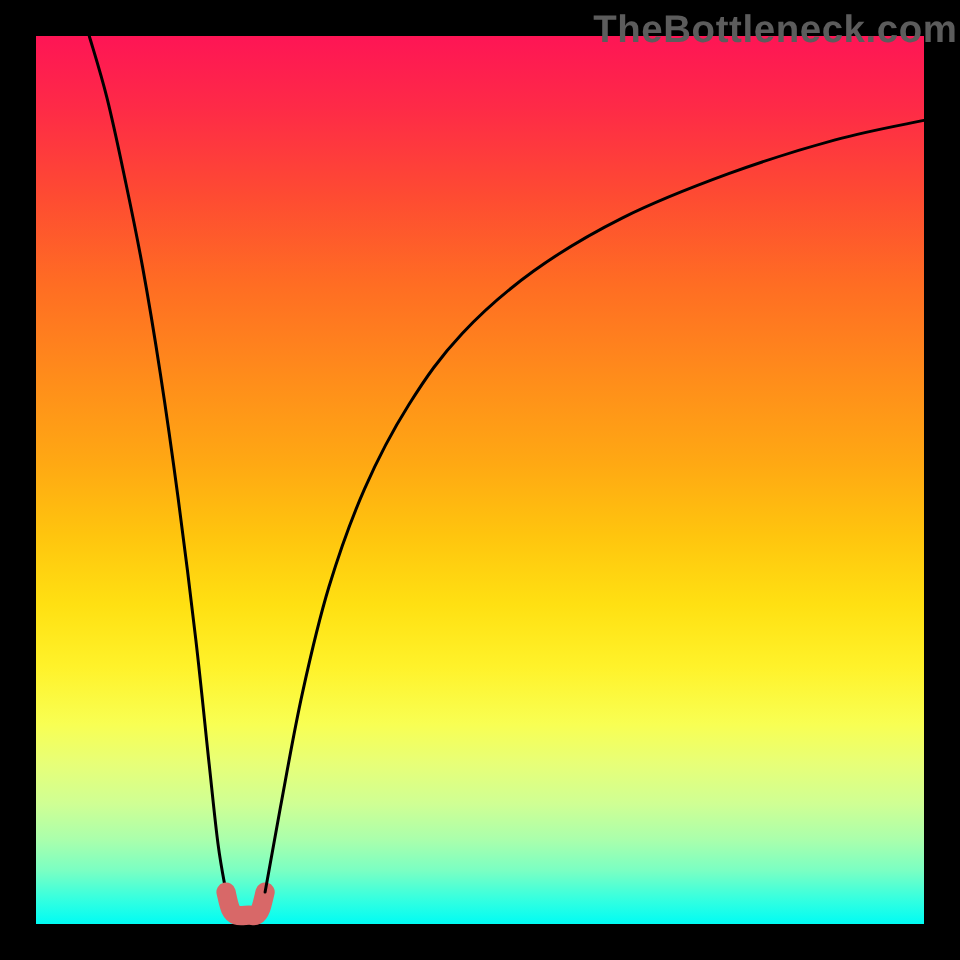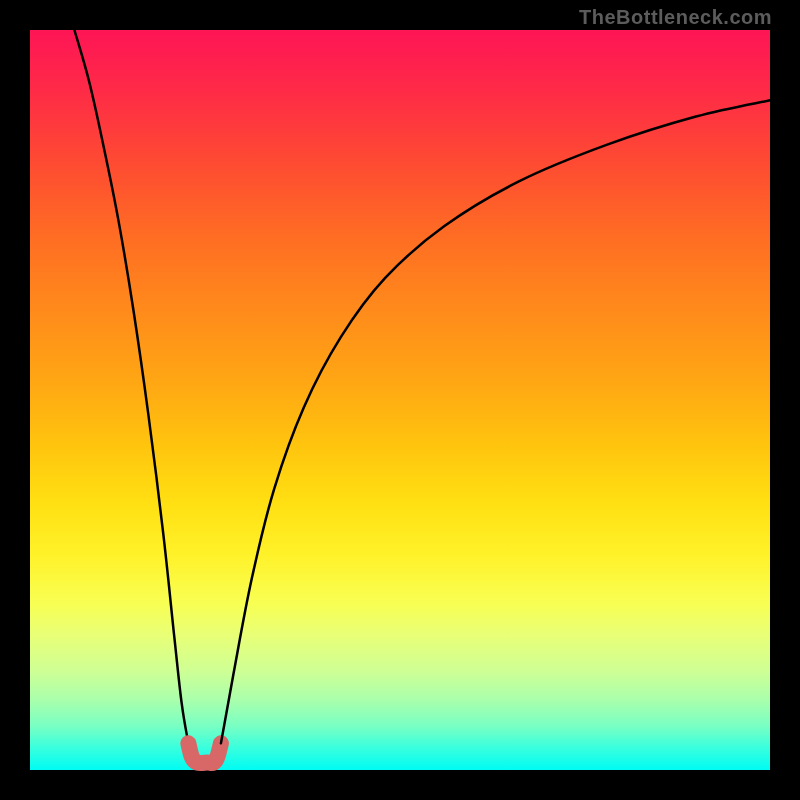--- a/index.html
+++ b/index.html
@@ -6,23 +6,23 @@
   html, body { width: 800px; height: 800px; overflow: hidden; background: #000; }
   .outer {
     width: 800px;
     height: 800px;
     background: #000;
     position: relative;
   }
   .watermark {
     position: absolute;
     top: 6px;
-    right: 28px;
+    right: 2px;
     font-family: Arial, Helvetica, sans-serif;
-    font-size: 20px;
+    font-size: 32px;
     font-weight: bold;
     color: #5c5c5c;
     letter-spacing: 0.5px;
     z-index: 10;
   }
   .plot {
     position: absolute;
     left: 30px;
     top: 30px;
     width: 740px;

